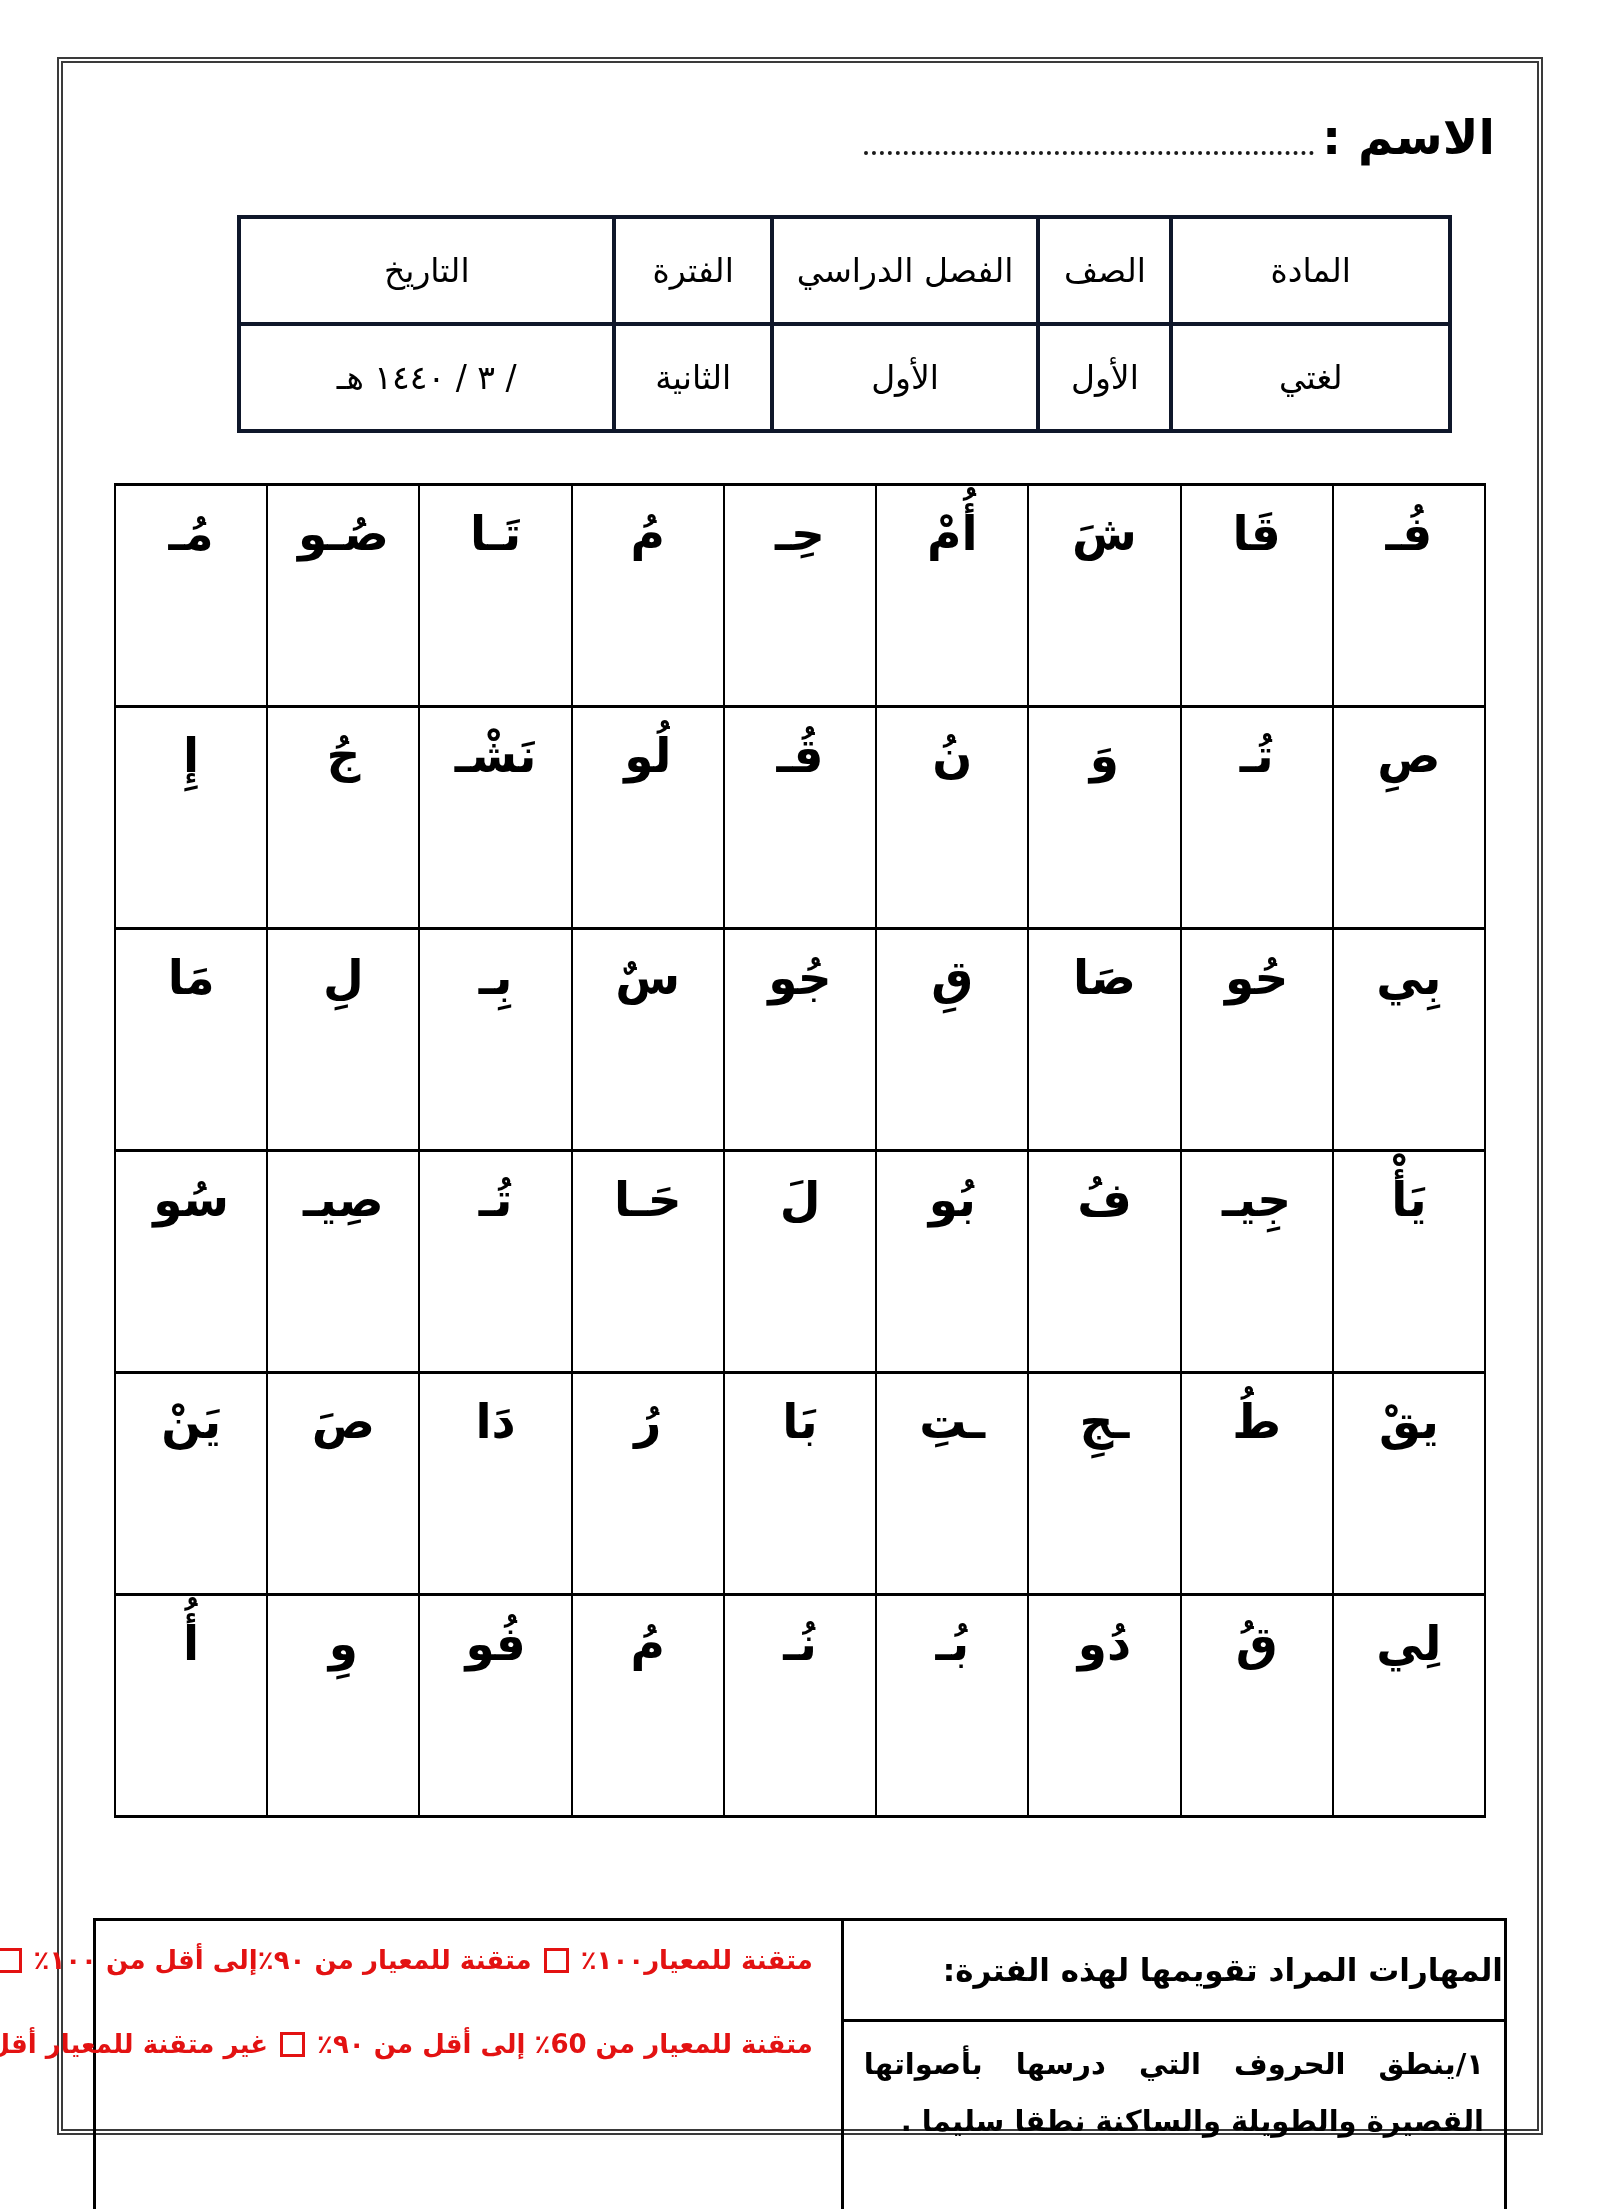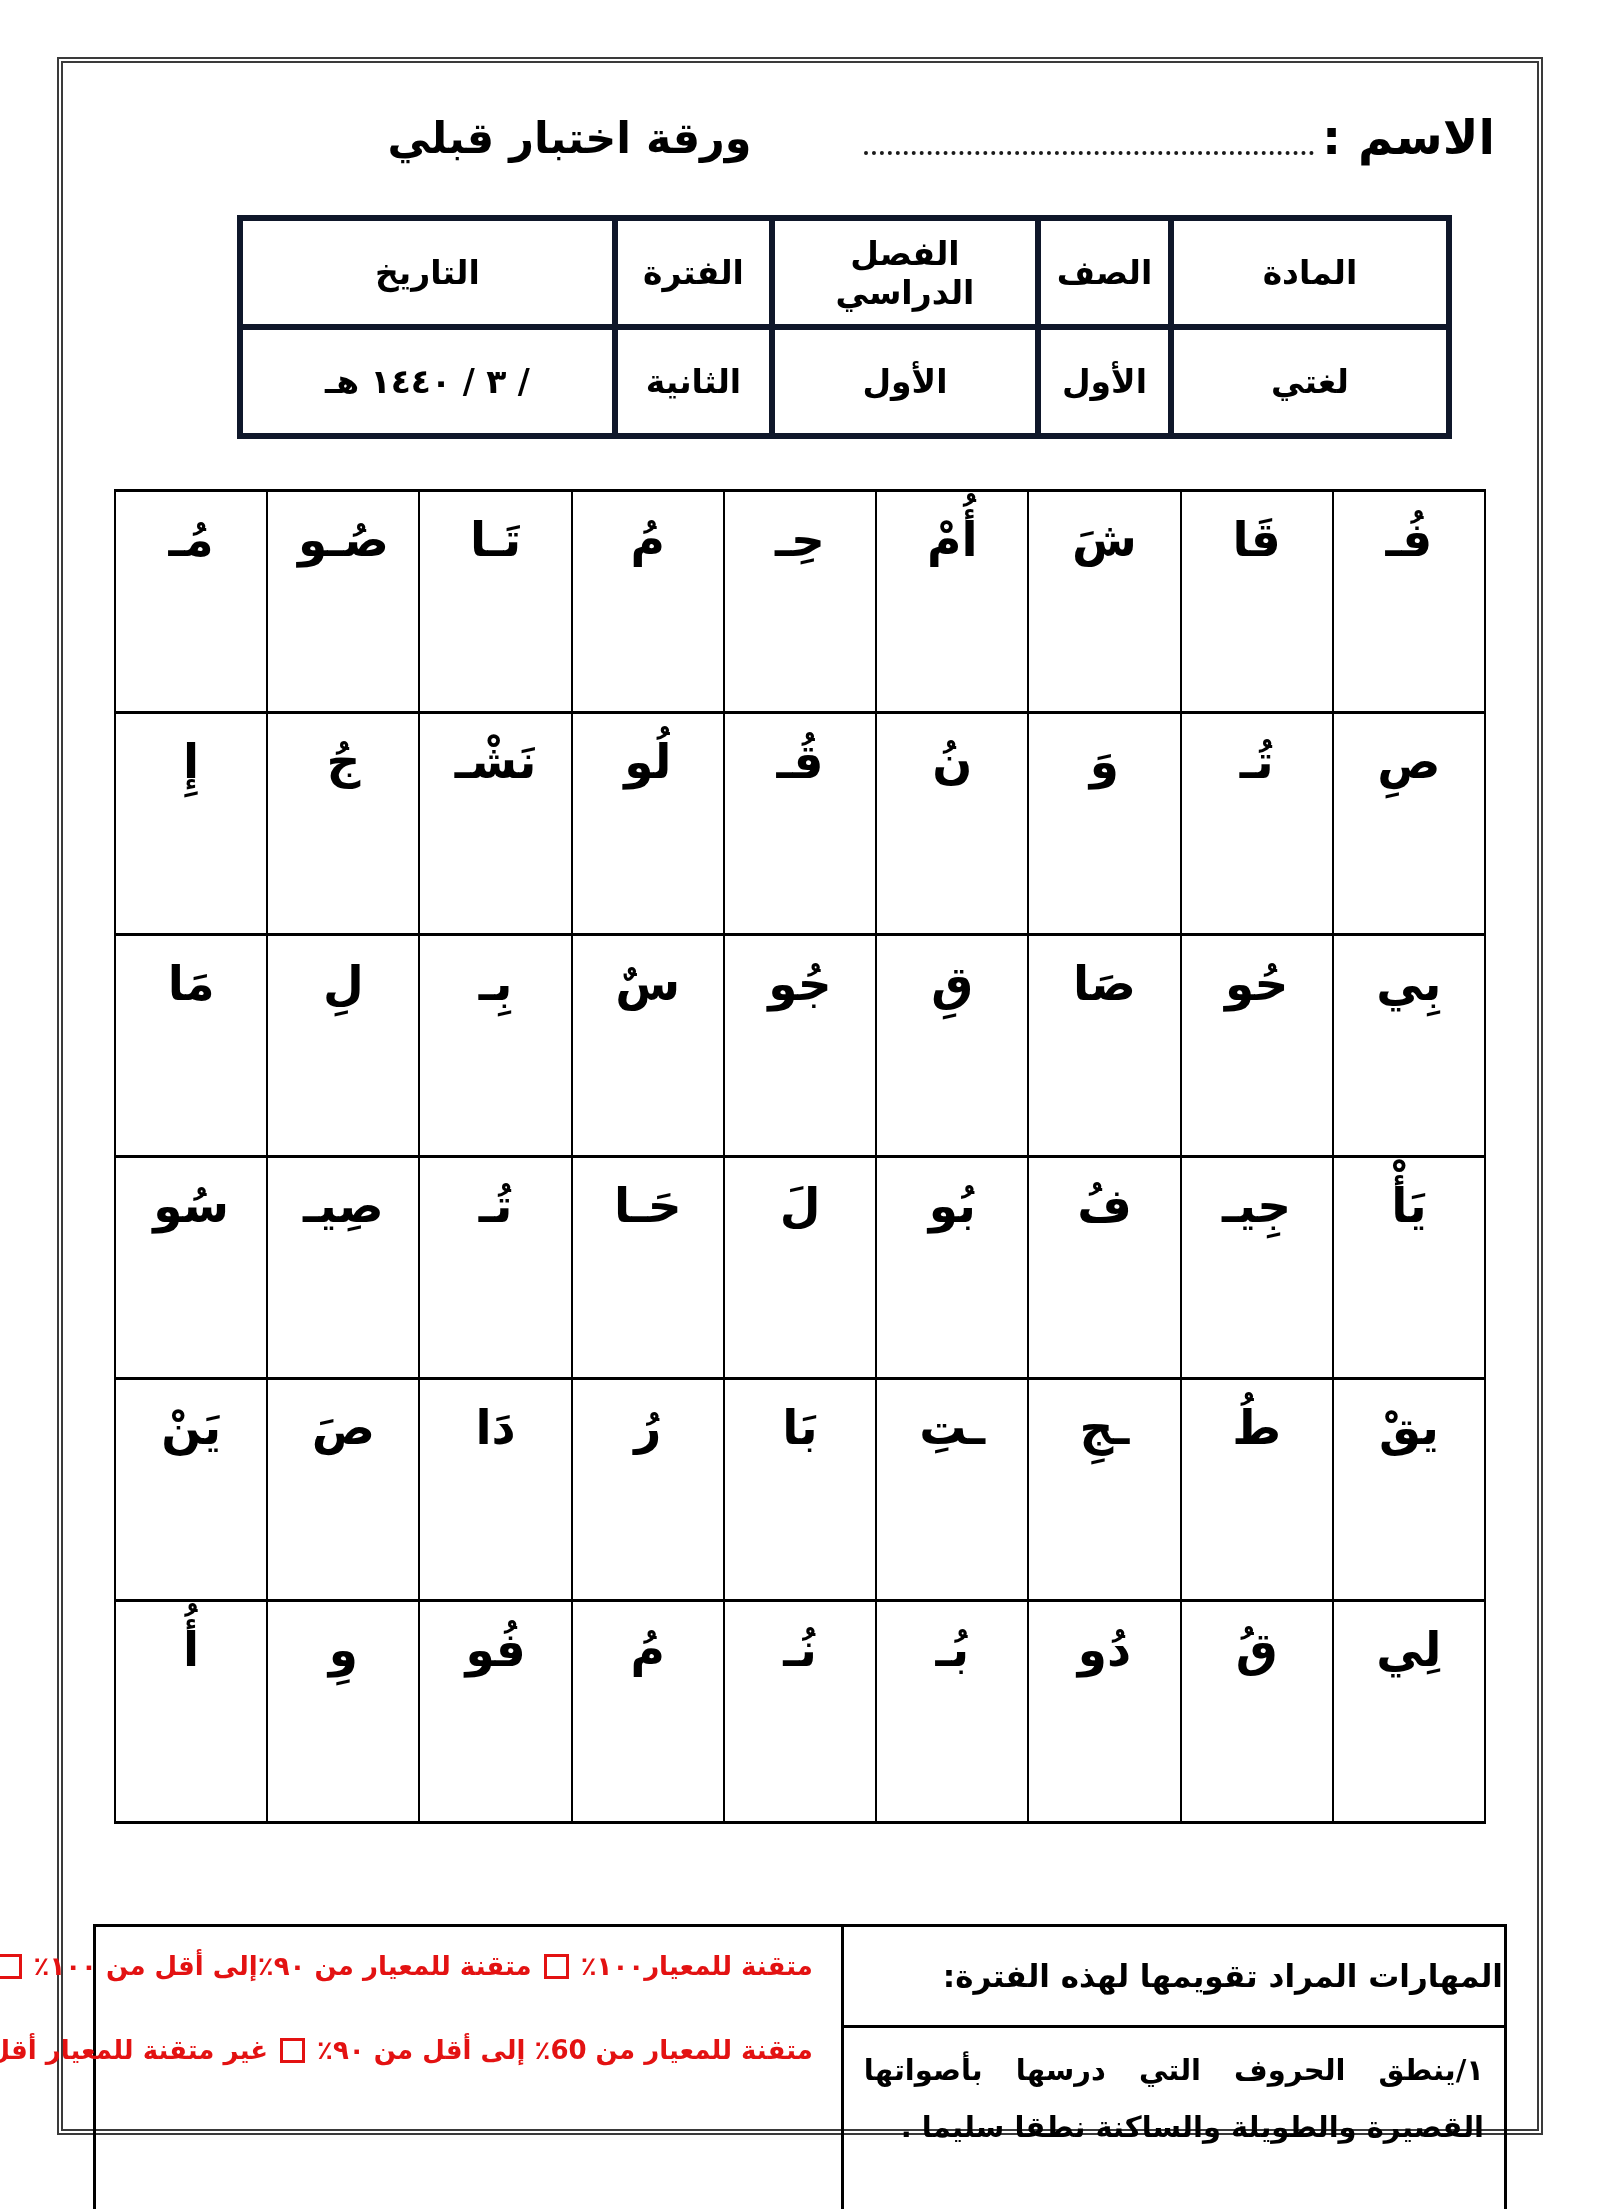--- a/index.html
+++ b/index.html
@@ -15,22 +15,22 @@
   .header { display:flex; direction:rtl; align-items:flex-end; margin:16px 42px 0 42px; height:86px; }
   .name-label { font-size:48px; font-weight:bold; white-space:nowrap; }
   .dots { width:450px; height:10px; border-bottom:4px dotted #1a1a1a; margin:0 8px 10px 0; flex:none; }
   .title { flex:1; text-align:center; padding-left:170px; font-size:43px; font-weight:bold; padding-bottom:2px; }
   
   .info-table {
     direction:rtl; border-collapse:collapse; table-layout:fixed;
     width:1215px; margin:50px 85px 0 auto; border:3px solid #000;
   }
   .info-table td {
-    border:6px solid #0f172a; height:101px; text-align:center; vertical-align:middle;
-    font-weight:bold; font-size:33px; overflow:hidden;
+    border:4px solid #0f172a; height:101px; text-align:center; vertical-align:middle;
+    font-weight:normal; font-size:33px; overflow:hidden;
   }
   
   .grid { direction:rtl; border-collapse:collapse; table-layout:fixed; width:1372px; margin:50px auto 0; }
   .grid td {
     border:2px solid #000; border-top-width:3px; border-bottom-width:3px;
     height:198px; text-align:center; vertical-align:top; padding-top:20px;
     font-size:47px; font-weight:bold;
   }
   
   .skills { direction:rtl; border-collapse:collapse; table-layout:fixed; width:1414px; margin:100px auto 0; }
@@ -47,21 +47,20 @@
   .cb { display:inline-block; width:19px; height:19px; border:3px solid #e31212; margin:0 12px; flex:none; background:#fff; }
 </style>
 </head>
 <body>
 
 <div class="frame">
 
   <div class="header">
     <span class="name-label">الاسم :</span>
     <span class="dots"></span>
-    <div class="title">ورقة اختبار قبلي</div>
   </div>
 
   <table class="info-table">
     <colgroup>
       <col style="width:23%">
         <col style="width:11%">
         <col style="width:22%">
         <col style="width:13%">
         <col style="width:31%">
     </colgroup>

